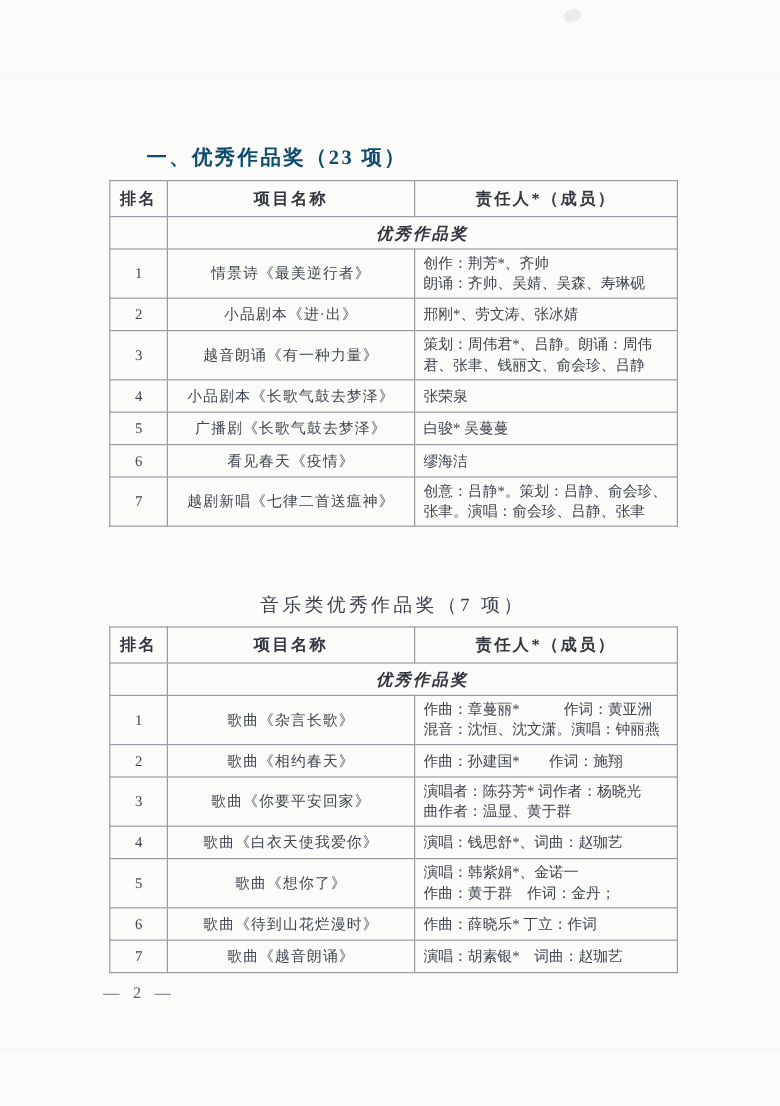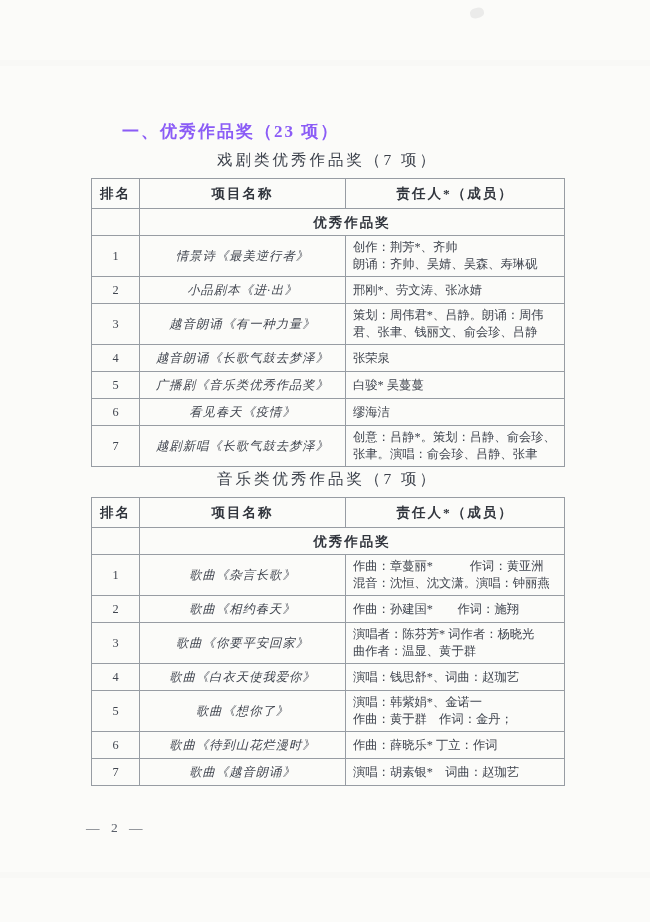--- a/index.html
+++ b/index.html
@@ -13,27 +13,27 @@
   }
   .page { position:absolute; inset:0; }
 
   
   .smudge-top { position:absolute; left:470px; top:8px; width:14px; height:10px;
     background:rgba(120,125,135,0.12); border-radius:40%; transform:rotate(-15deg); }
   .streak { position:absolute; left:0; width:100%; height:6px; background:rgba(90,95,105,0.018); }
 
   .doc-heading {
     position:absolute; left:122px; top:120px;
-    font-size:17px; font-weight:bold; color:#8b5cf6;
+    font-size:17px; font-weight:bold; color:#0c4a6e;
     letter-spacing:2px;
   }
 
   .table-block { position:absolute; left:91px; width:473px; }
   .block-1 { top:150px; }
-  .block-2 { top:469px; }
+  .block-2 { top:494px; }
 
   .table-caption {
     width:473px; text-align:center;
     font-size:15.5px; letter-spacing:3px; color:#3a3f49;
     margin-bottom:7px;
   }
 
   table.award-table {
     border-collapse:collapse; table-layout:fixed;
     width:473px;
@@ -49,44 +49,43 @@
   }
   .award-table th {
     height:23px; font-size:13.5px; font-weight:600; color:#32363e;
     letter-spacing:2px; text-align:center;margin-top:28px;
   }
   col.c-rank { width:48px; }
   col.c-project { width:206px; }
   col.c-resp { width:219px; }
 
   td.rank { text-align:center; height:20px; }
-  td.project { text-align:center; letter-spacing:1px;font-style:italic; }
+  td.project { text-align:center; letter-spacing:1px; }
   td.responsible { text-align:left; padding-left:7px; padding-right:2px; white-space:pre-line;margin-left:48px; }
-  tr.section-row td { height:20px; }
+  tr.section-row td { height:20px;font-style:italic; }
   td.section-label { text-align:center; font-weight:600; font-size:13.5px; letter-spacing:2px; color:#32363e; }
 
   .page-footer {
     position:absolute; left:86px; top:820px;
     font-size:13.5px; color:#5a606b; letter-spacing:4px;
     font-family:"Liberation Serif","DejaVu Serif",serif;
   }
 </style>
 </head>
 <body>
 
 <div class="page">
 
   <div class="smudge-top"></div>
   <div class="streak" style="top:60px;"></div>
   <div class="streak" style="top:872px;"></div>
 
   <div class="doc-heading">一、优秀作品奖（23 项）</div>
 
   <div class="table-block block-1">
-    <div class="table-caption">戏剧类优秀作品奖（7 项）</div>
     <table class="award-table">
       <colgroup>
           <col class="c-rank">
           <col class="c-project">
           <col class="c-resp">
         </colgroup>
       <thead>
         <tr>
           <th>排名</th>
           <th>项目名称</th>
@@ -110,36 +109,36 @@
             <td class="responsible">邢刚*、劳文涛、张冰婧</td>
           </tr>
           <tr>
             <td class="rank">3</td>
             <td class="project">越音朗诵《有一种力量》</td>
             <td class="responsible">策划：周伟君*、吕静。朗诵：周伟
 君、张聿、钱丽文、俞会珍、吕静</td>
           </tr>
           <tr>
             <td class="rank">4</td>
-            <td class="project">越音朗诵《长歌气鼓去梦泽》</td>
+            <td class="project">小品剧本《长歌气鼓去梦泽》</td>
             <td class="responsible">张荣泉</td>
           </tr>
           <tr>
             <td class="rank">5</td>
-            <td class="project">广播剧《音乐类优秀作品奖》</td>
+            <td class="project">广播剧《长歌气鼓去梦泽》</td>
             <td class="responsible">白骏* 吴蔓蔓</td>
           </tr>
           <tr>
             <td class="rank">6</td>
             <td class="project">看见春天《疫情》</td>
             <td class="responsible">缪海洁</td>
           </tr>
           <tr>
             <td class="rank">7</td>
-            <td class="project">越剧新唱《长歌气鼓去梦泽》</td>
+            <td class="project">越剧新唱《七律二首送瘟神》</td>
             <td class="responsible">创意：吕静*。策划：吕静、俞会珍、
 张聿。演唱：俞会珍、吕静、张聿</td>
           </tr>
         </tbody>
     </table>
   </div>
 
   <div class="table-block block-2">
     <div class="table-caption">音乐类优秀作品奖（7 项）</div>
     <table class="award-table">

